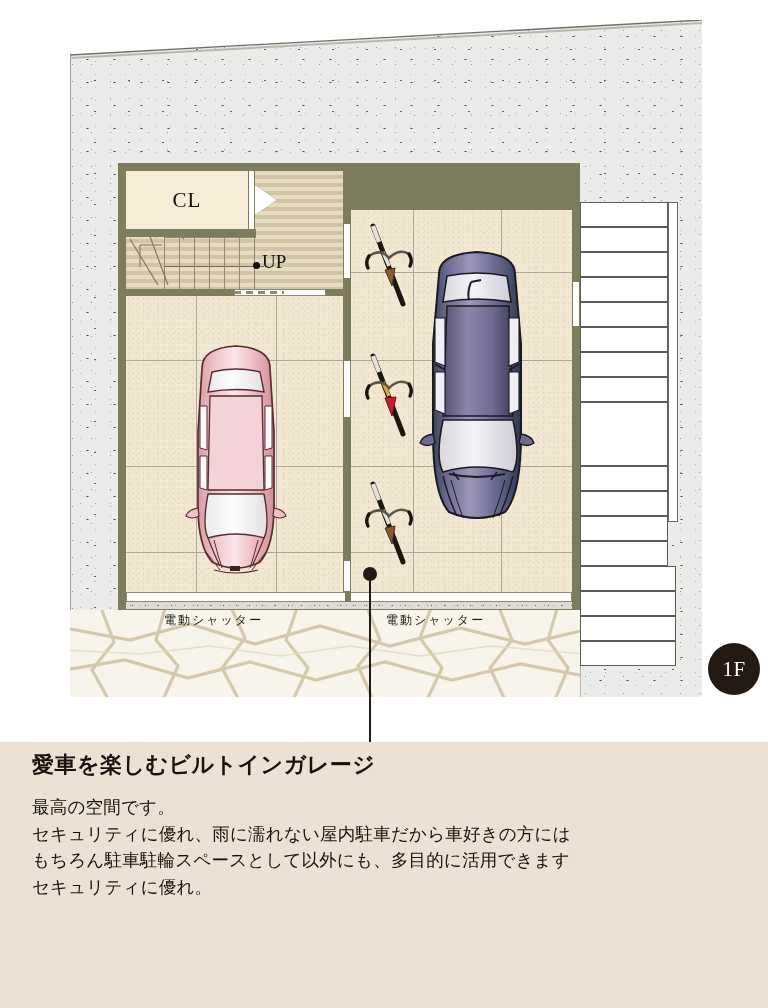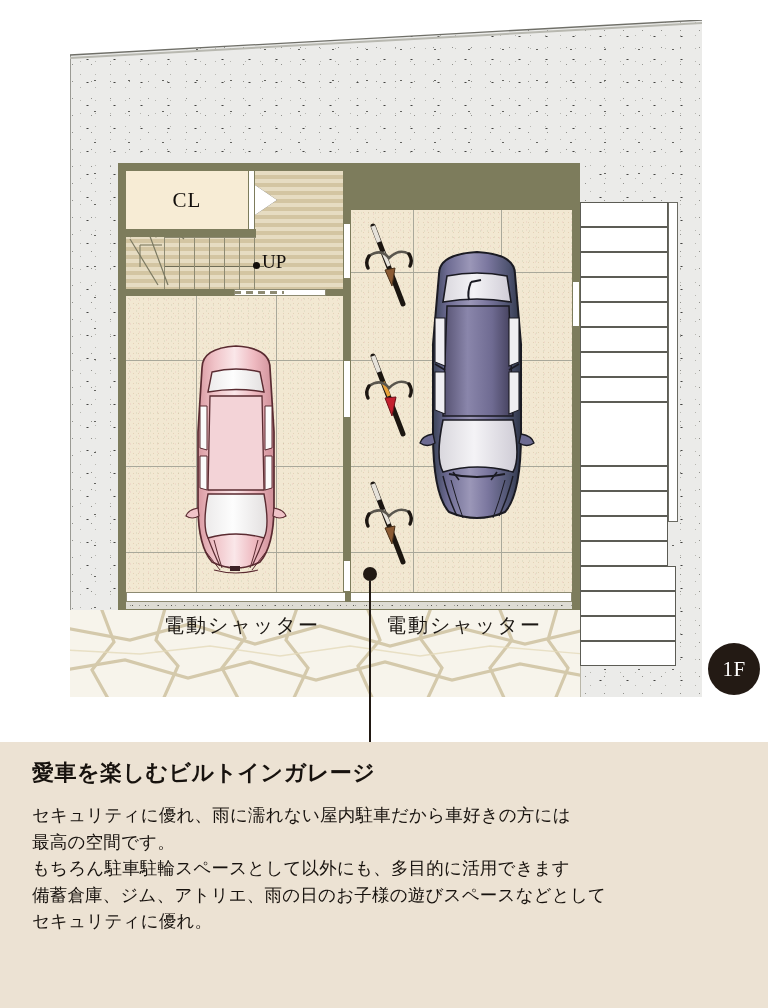--- a/index.html
+++ b/index.html
@@ -175,21 +175,21 @@
   
   .paving{
     position:absolute;left:70px;top:610px;width:510px;height:87px;
     background:#f3efe3;overflow:hidden;
     border-right:1px solid #b9b6a8;
   }
   .paving svg{position:absolute;left:0;top:0;}
 
   
   .shutter-cap{
-    position:absolute;font-size:20px;color:#1b1713;letter-spacing:2px;
+    position:absolute;font-size:12px;color:#1b1713;letter-spacing:2px;
     white-space:nowrap;
   }
 
   
   .callout-dot{
     position:absolute;left:363px;top:567px;width:14px;height:14px;border-radius:50%;
     background:#211913;
   }
   .callout-line{
     position:absolute;left:369px;top:581px;width:2px;height:186px;background:#211913;
@@ -200,21 +200,21 @@
     position:absolute;left:708px;top:643px;width:52px;height:52px;border-radius:50%;
     background:#231a14;color:#fff;display:flex;align-items:center;justify-content:center;
     font-size:21px;letter-spacing:.5px;
   }
 
   
   .caption{
     position:absolute;left:0;top:742px;width:768px;height:266px;
     background:#ece2d3;
     box-sizing:border-box;
-    padding:16px 30px 0 32px;
+    padding:8px 30px 0 32px;
   }
   .caption h2{
     margin:0 0 14px 0;font-size:22px;font-weight:bold;color:#17120e;letter-spacing:0.5px;
   }
   .caption p{
     margin:0;font-size:17.5px;line-height:1.52;color:#17120e;letter-spacing:0.2px;
   }
 </style>
 </head>
 <body>
@@ -481,20 +481,19 @@
     <div class="shutter-cap" style="left:386px;top:612px;">電動シャッター</div>
 
     <div class="callout-dot"></div>
     <div class="callout-line"></div>
 
     <div class="badge-1f">1F</div>
   </div>
 
   <div class="caption">
     <h2>愛車を楽しむビルトインガレージ</h2>
+    <p>最高の空間です。</p>
     <p>セキュリティに優れ、雨に濡れない屋内駐車だから車好きの方には</p>
-    <p>最高の空間です。</p>
     <p>もちろん駐車駐輪スペースとして以外にも、多目的に活用できます</p>
-    <p>備蓄倉庫、ジム、アトリエ、雨の日のお子様の遊びスペースなどとして</p>
     <p>セキュリティに優れ。</p>
   </div>
 
 </div>
 
 </body></html>

